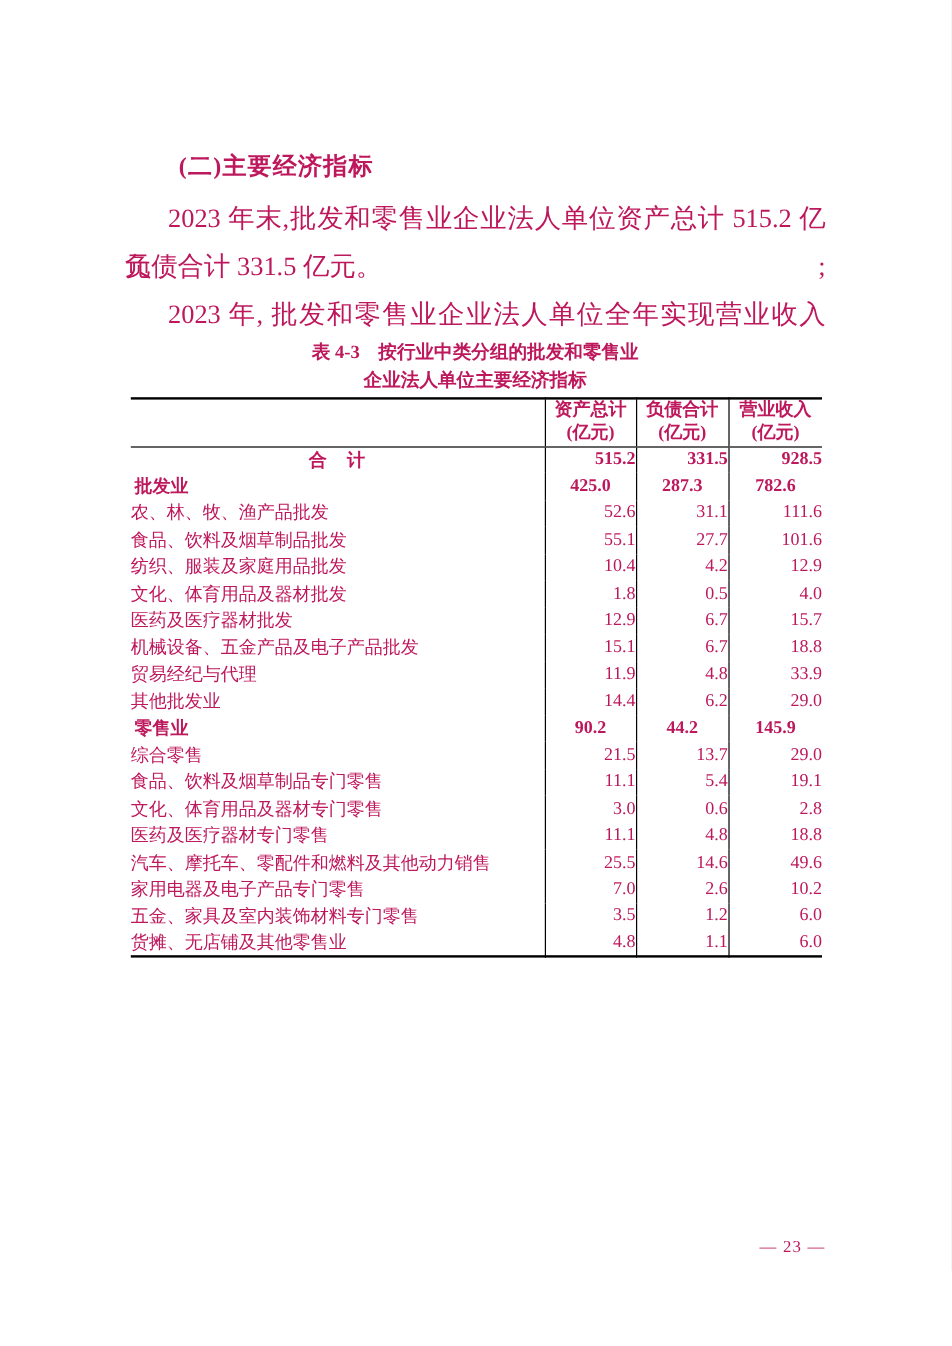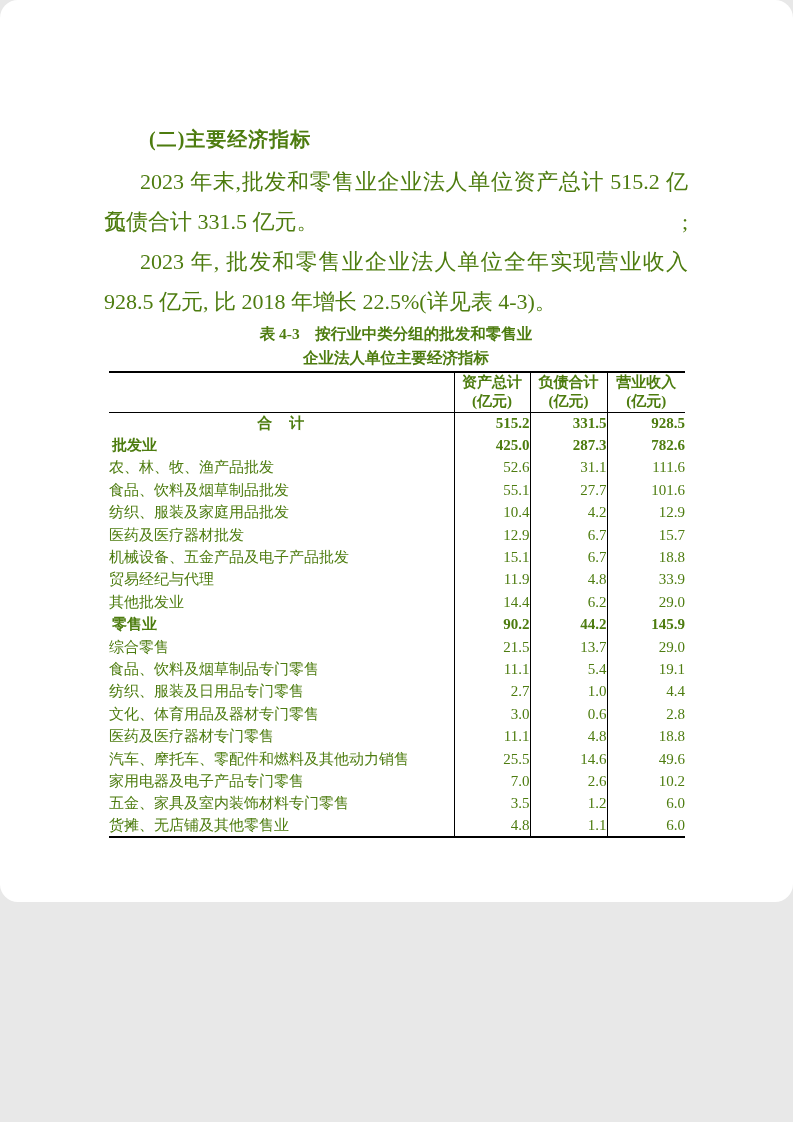--- a/index.html
+++ b/index.html
@@ -1,24 +1,23 @@
 <!DOCTYPE html>
 <html><head>
 <meta charset="utf-8">
 <style>
   html, body { margin: 0; padding: 0; background: #e8e8e8; }
   .page {
-    width: 793px; height: 902px;
+    width: 793px; height: 1122px;
     position: relative;
     background: #ffffff;
     font-family: "Liberation Serif", "DejaVu Serif", serif;
-    color: #4d7c0f;
+    color: #be185d;
     overflow: hidden;
     margin: 0 auto;
-    border-radius: 18px;
   }
   .content {
     position: absolute;
     left: 104px; top: 0;
     width: 584px;
   }
   .heading {
     margin: 122px 0 0 0;
     font-size: 20px;
     font-weight: bold;
@@ -69,21 +68,21 @@
   }
   table.stat-table thead th div { line-height: 19px; text-align: center; }
   table.stat-table td { padding: 0; font-size: 15px; }
   table.stat-table tbody tr { height: 22.4px; }
   table.stat-table .v-line { border-left: 1px solid #000; }
   td.stub { text-align: left; padding-left: 28px; overflow: hidden; white-space: nowrap; }
   td.num { text-align: right; padding-right: 7px; font-size: 14.5px; }
   tr.row-total td.stub { text-align: center; padding-left: 0; font-weight: bold; letter-spacing: 1px; }
   tr.row-total td.num { font-weight: bold; }
   tr.row-group td.stub { padding-left: 3px; font-weight: bold; }
-  tr.row-group td.num { font-weight: bold; }
+  tr.row-group td.num { font-weight: bold; text-align: center; }
   .page-number {
     position: absolute;
     top: 1030px;
     right: 105px;
     font-size: 14px;
     line-height: 20px;
     letter-spacing: 1px;
   }
 </style>
 </head>
@@ -94,21 +93,20 @@
 
     <h2 class="heading">(二)主要经济指标</h2>
 
     <div class="para first-para">
       <div class="pline justified">2023 年末,批发和零售业企业法人单位资产总计 515.2 亿元;</div>
       <div class="pline">负债合计 331.5 亿元。</div>
     </div>
 
     <div class="para">
       <div class="pline justified">2023 年, 批发和零售业企业法人单位全年实现营业收入</div>
-      <div class="pline">928.5 亿元, 比 2018 年增长 22.5%(详见表 4-3)。</div>
     </div>
 
     <div class="tbl-title">
       <div>表 4-3　按行业中类分组的批发和零售业</div>
       <div>企业法人单位主要经济指标</div>
     </div>
 
     <table class="stat-table">
       <colgroup>
         <col class="c-stub">
@@ -158,20 +156,26 @@
             <td class="num v-line">27.7</td>
             <td class="num v-line">101.6</td>
           </tr>
           <tr class="row-item">
             <td class="stub">纺织、服装及家庭用品批发</td>
             <td class="num v-line">10.4</td>
             <td class="num v-line">4.2</td>
             <td class="num v-line">12.9</td>
           </tr>
           <tr class="row-item">
+            <td class="stub">文化、体育用品及器材批发</td>
+            <td class="num v-line">1.8</td>
+            <td class="num v-line">0.5</td>
+            <td class="num v-line">4.0</td>
+          </tr>
+          <tr class="row-item">
             <td class="stub">医药及医疗器材批发</td>
             <td class="num v-line">12.9</td>
             <td class="num v-line">6.7</td>
             <td class="num v-line">15.7</td>
           </tr>
           <tr class="row-item">
             <td class="stub">机械设备、五金产品及电子产品批发</td>
             <td class="num v-line">15.1</td>
             <td class="num v-line">6.7</td>
             <td class="num v-line">18.8</td>
@@ -200,26 +204,20 @@
             <td class="num v-line">13.7</td>
             <td class="num v-line">29.0</td>
           </tr>
           <tr class="row-item">
             <td class="stub">食品、饮料及烟草制品专门零售</td>
             <td class="num v-line">11.1</td>
             <td class="num v-line">5.4</td>
             <td class="num v-line">19.1</td>
           </tr>
           <tr class="row-item">
-            <td class="stub">纺织、服装及日用品专门零售</td>
-            <td class="num v-line">2.7</td>
-            <td class="num v-line">1.0</td>
-            <td class="num v-line">4.4</td>
-          </tr>
-          <tr class="row-item">
             <td class="stub">文化、体育用品及器材专门零售</td>
             <td class="num v-line">3.0</td>
             <td class="num v-line">0.6</td>
             <td class="num v-line">2.8</td>
           </tr>
           <tr class="row-item">
             <td class="stub">医药及医疗器材专门零售</td>
             <td class="num v-line">11.1</td>
             <td class="num v-line">4.8</td>
             <td class="num v-line">18.8</td>

